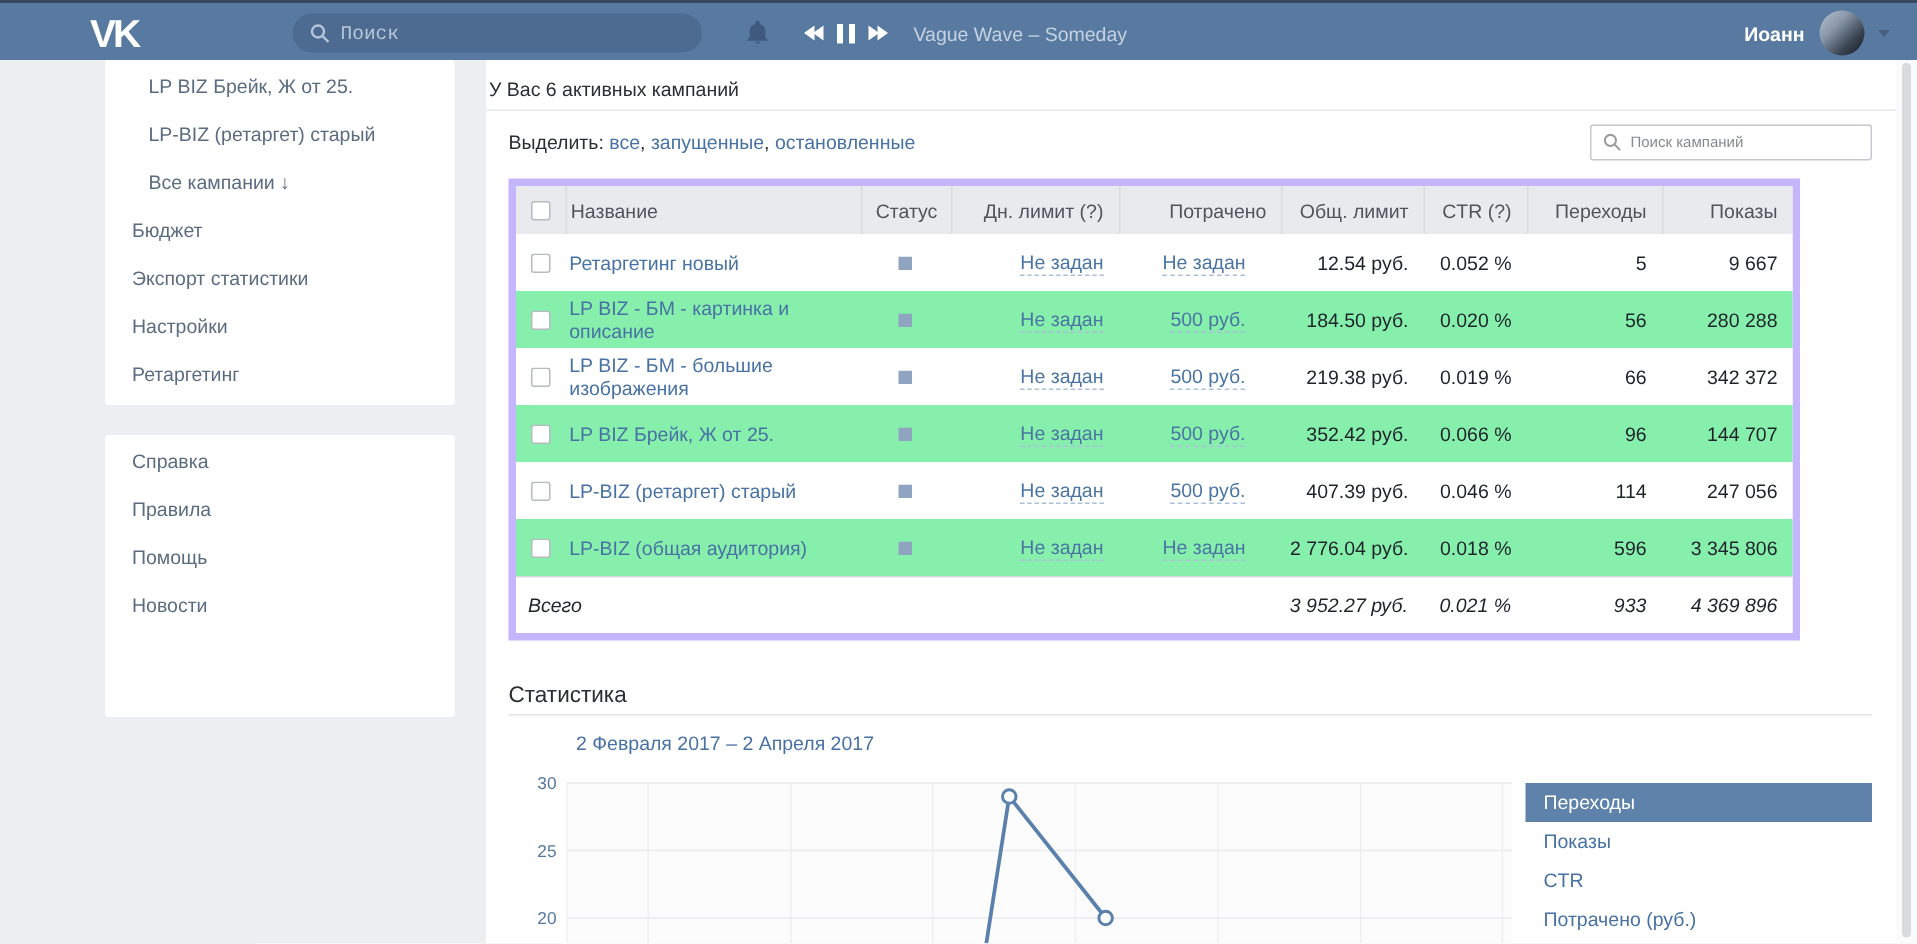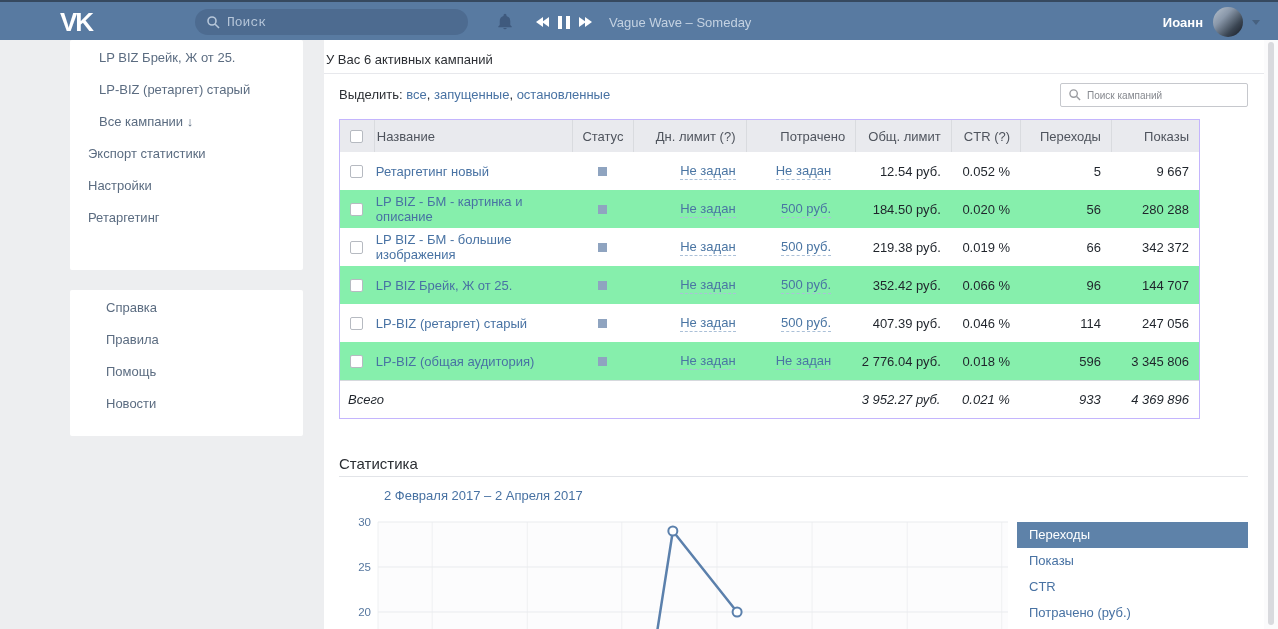--- a/index.html
+++ b/index.html
@@ -23,36 +23,36 @@
   .pause-bar { width:4px; height:13px; background:#fff; } .pause-bar + .pause-bar { margin-left:4px; }
   .track-title { color:#c4d2e2; margin-left:8px; font-size:13px; }
   .user-area { position:absolute; right:18px; top:0; height:40px; display:flex; align-items:center; cursor:pointer;justify-content:center; }
   .user-name { color:#fff; font-weight:bold; margin-right:10px; }
   .avatar { width:30px; height:30px; border-radius:50%; background:linear-gradient(135deg,#b9c4d0 0%,#8997a9 35%,#3a4552 70%,#141820 100%); }
   .chevron-down { width:0; height:0; border-left:4px solid transparent; border-right:4px solid transparent; border-top:5px solid #47617f; margin-left:9px; }
 
   
   .side-card { position:absolute; left:70px; width:233px; background:#fff; border-radius:2px; }
   .card1 { top:40px; height:230px; padding-top:2px; }
-  .card2 { top:290px; height:146px; padding-top:2px;padding-left:18px; }
+  .card2 { top:290px; height:188px; padding-top:2px; }
   .side-item { height:32px; line-height:32px; padding-left:18px; color:#5b6c81; cursor:pointer; white-space:nowrap; }
   .side-item.indent { padding-left:29px; }
 
   
   .main-panel { position:absolute; left:324px; top:40px; width:940px; height:589px; background:#fff; }
   .summary { position:absolute; left:0; right:0; top:0; height:34px; line-height:40px; padding-left:2px; color:#2b2e33; border-bottom:1px solid #e7e8ec; }
   .select-row { position:absolute; left:15px; top:35px; height:40px; line-height:40px; color:#2b2e33; }
   .link { color:#4872a3; cursor:pointer; }
   .camp-search { position:absolute; right:16px; top:43px; width:188px; height:24px; border:1px solid #c6c8cd; border-radius:2px; background:#fff; display:flex; align-items:center; padding:0 8px; }
   .camp-search svg { flex:0 0 auto; margin-right:6px; }
   .camp-search input { border:none; outline:none; width:100%; font-size:10px; font-family:"Liberation Sans",sans-serif; color:#333; }
   .camp-search input::placeholder { color:#86898f; }
 
   
-  .ctable { position:absolute; left:15px; top:79px; width:861px; border:1px solid #c4b5fd; }
+  .ctable { position:absolute; left:15px; top:79px; width:861px; border:5px solid #c4b5fd; }
   .thead { display:flex; height:32px; background:#e9eaee; align-items:center; color:#4f545d; }
   .thead .cell { height:32px; display:flex; align-items:center; }
   .thead .cell + .cell { border-left:1px solid #d9dbdf; }
   .trow { display:flex; height:38px; align-items:center; background:#fff; }
   .trow.alt { background:#86efac; }
   .cell { display:flex; align-items:center; overflow:hidden; }
   .c0 { width:36px; justify-content:center; }
   .c1 { width:210px; padding-left:2px; padding-right:8px; line-height:15px; }
   .c2 { width:65px; justify-content:center; }
   .c3 { width:119px; } .c4 { width:101px; } .c5 { width:116px; } .c6 { width:73px; } .c7 { width:96px; } .c8 { width:93px; }
@@ -115,20 +115,21 @@
       <span class="user-name">Иоанн</span>
       <span class="avatar"></span>
       <span class="chevron-down"></span>
     </div>
   </div>
 
   <div class="side-card card1">
       <div class="side-item indent">LP BIZ Брейк, Ж от 25.</div>
       <div class="side-item indent">LP-BIZ (ретаргет) старый</div>
       <div class="side-item indent">Все кампании ↓</div>
+      <div class="side-item">Бюджет</div>
       <div class="side-item">Экспорт статистики</div>
       <div class="side-item">Настройки</div>
       <div class="side-item">Ретаргетинг</div>
     </div>
   <div class="side-card card2">
       <div class="side-item">Справка</div>
       <div class="side-item">Правила</div>
       <div class="side-item">Помощь</div>
       <div class="side-item">Новости</div>
     </div>

